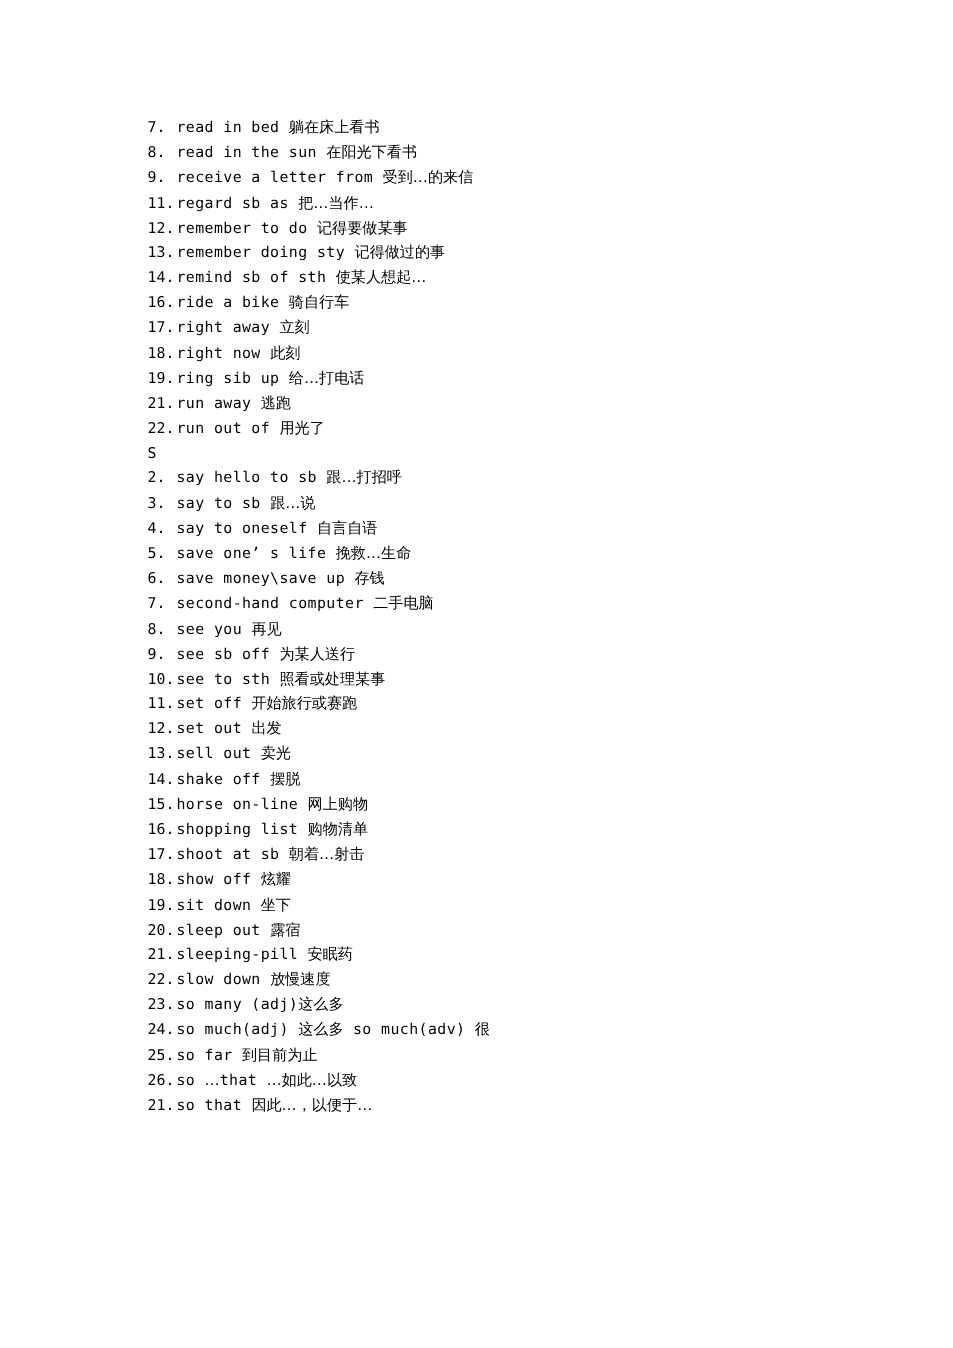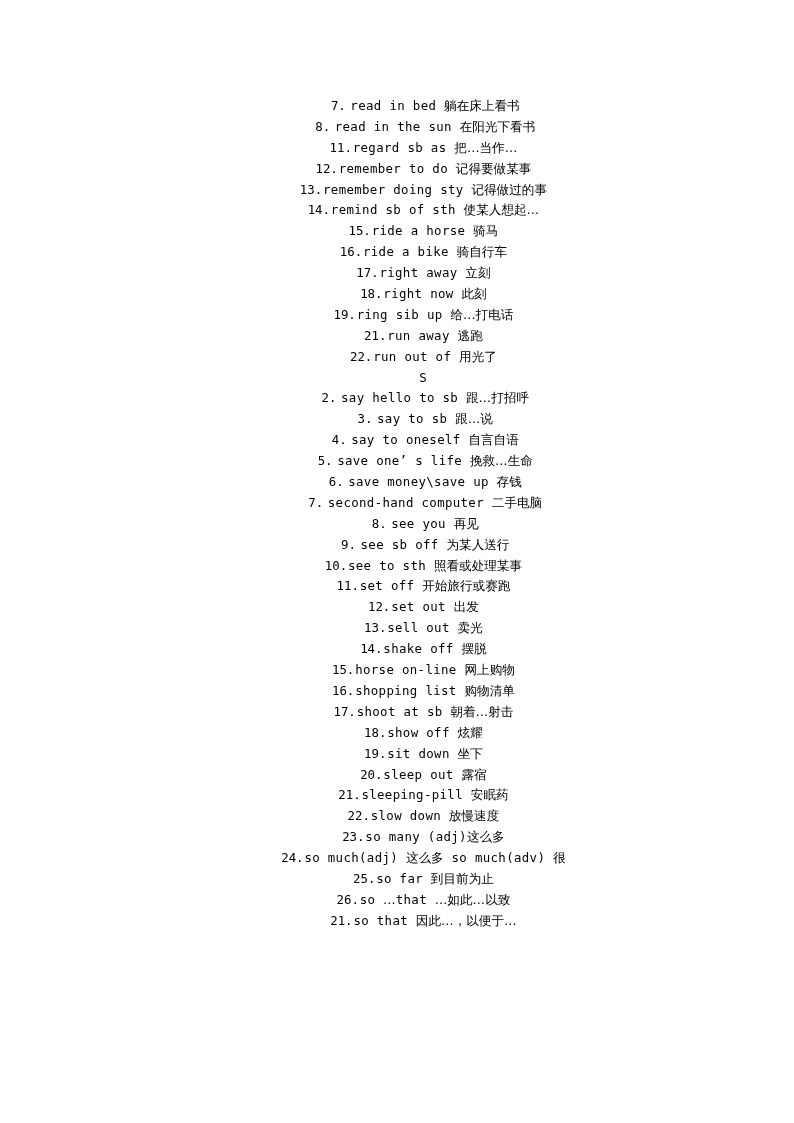--- a/index.html
+++ b/index.html
@@ -18,21 +18,20 @@
     height: 1123px;
     background: #ffffff;
     overflow: hidden;
     box-sizing: border-box;
   }
   .content {
     position: absolute;
     left: 123px;
     top: 96px;
     width: 600px;
-    text-align: center;
   }
   .line {
     height: 20.9px;
     line-height: 20.9px;
     font-size: 12.4px;
     white-space: pre;
     letter-spacing: 0px;
     font-family: "DejaVu Sans Mono", "Liberation Mono", monospace;
   }
   .line .num {
@@ -59,25 +58,25 @@
     white-space: pre;
   }
 </style>
 </head>
 <body>
 
 <div class="page">
   <div class="content" id="content">
       <div class="line"><span class="num">7.</span><span class="en">read in bed </span><span class="zh">躺在床上看书</span></div>
       <div class="line"><span class="num">8.</span><span class="en">read in the sun </span><span class="zh">在阳光下看书</span></div>
+      <div class="line"><span class="num">9.</span><span class="en">receive a letter from </span><span class="zh">受到…的来信</span></div>
       <div class="line"><span class="num">11.</span><span class="en">regard sb as </span><span class="zh">把…当作…</span></div>
       <div class="line"><span class="num">12.</span><span class="en">remember to do </span><span class="zh">记得要做某事</span></div>
       <div class="line"><span class="num">13.</span><span class="en">remember doing sty </span><span class="zh">记得做过的事</span></div>
       <div class="line"><span class="num">14.</span><span class="en">remind sb of sth </span><span class="zh">使某人想起…</span></div>
-      <div class="line"><span class="num">15.</span><span class="en">ride a horse </span><span class="zh">骑马</span></div>
       <div class="line"><span class="num">16.</span><span class="en">ride a bike </span><span class="zh">骑自行车</span></div>
       <div class="line"><span class="num">17.</span><span class="en">right away </span><span class="zh">立刻</span></div>
       <div class="line"><span class="num">18.</span><span class="en">right now </span><span class="zh">此刻</span></div>
       <div class="line"><span class="num">19.</span><span class="en">ring sib up </span><span class="zh">给…打电话</span></div>
       <div class="line"><span class="num">21.</span><span class="en">run away </span><span class="zh">逃跑</span></div>
       <div class="line"><span class="num">22.</span><span class="en">run out of </span><span class="zh">用光了</span></div>
       <div class="section-head"><span class="en">S</span></div>
       <div class="line"><span class="num">2.</span><span class="en">say hello to sb </span><span class="zh">跟…打招呼</span></div>
       <div class="line"><span class="num">3.</span><span class="en">say to sb </span><span class="zh">跟…说</span></div>
       <div class="line"><span class="num">4.</span><span class="en">say to oneself </span><span class="zh">自言自语</span></div>

